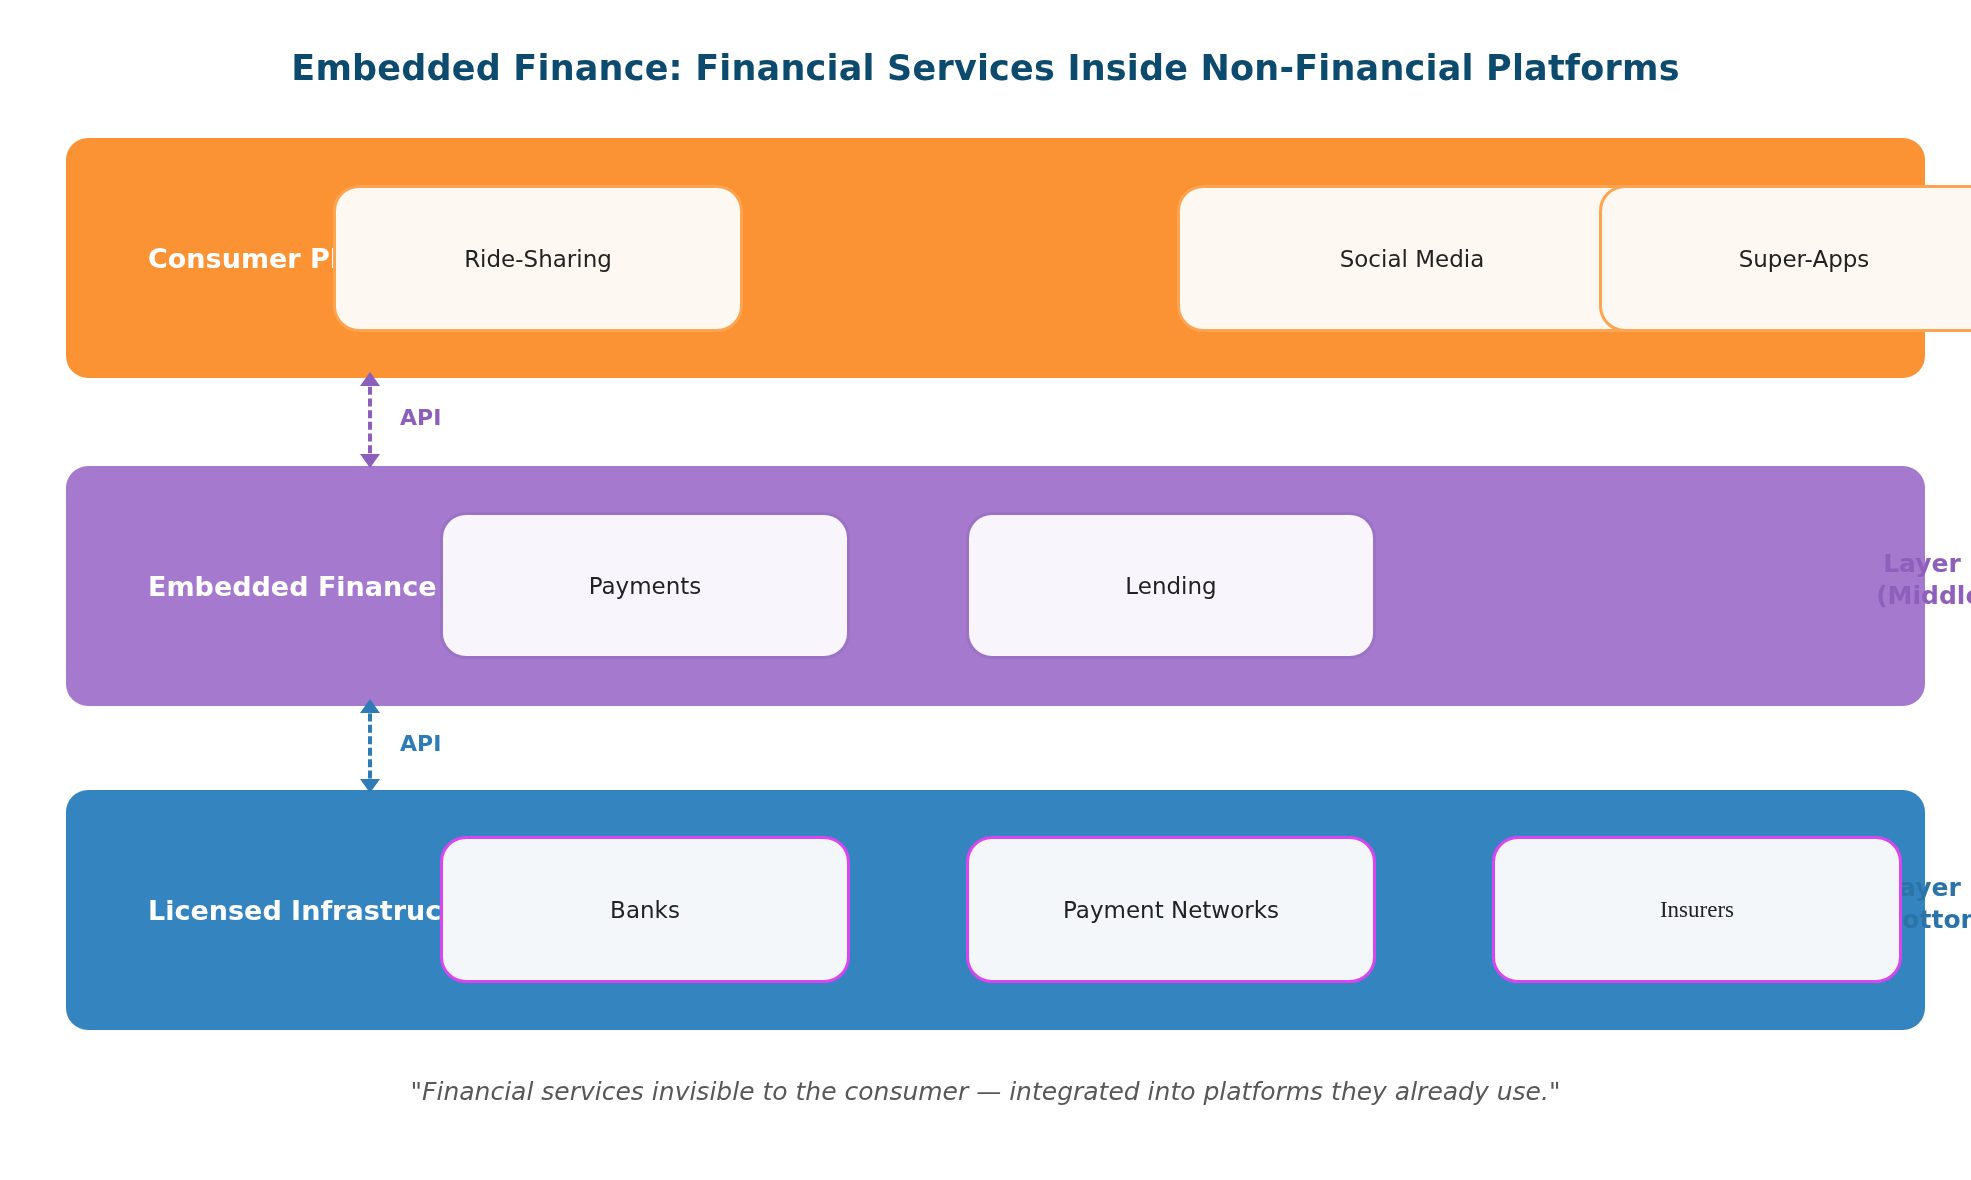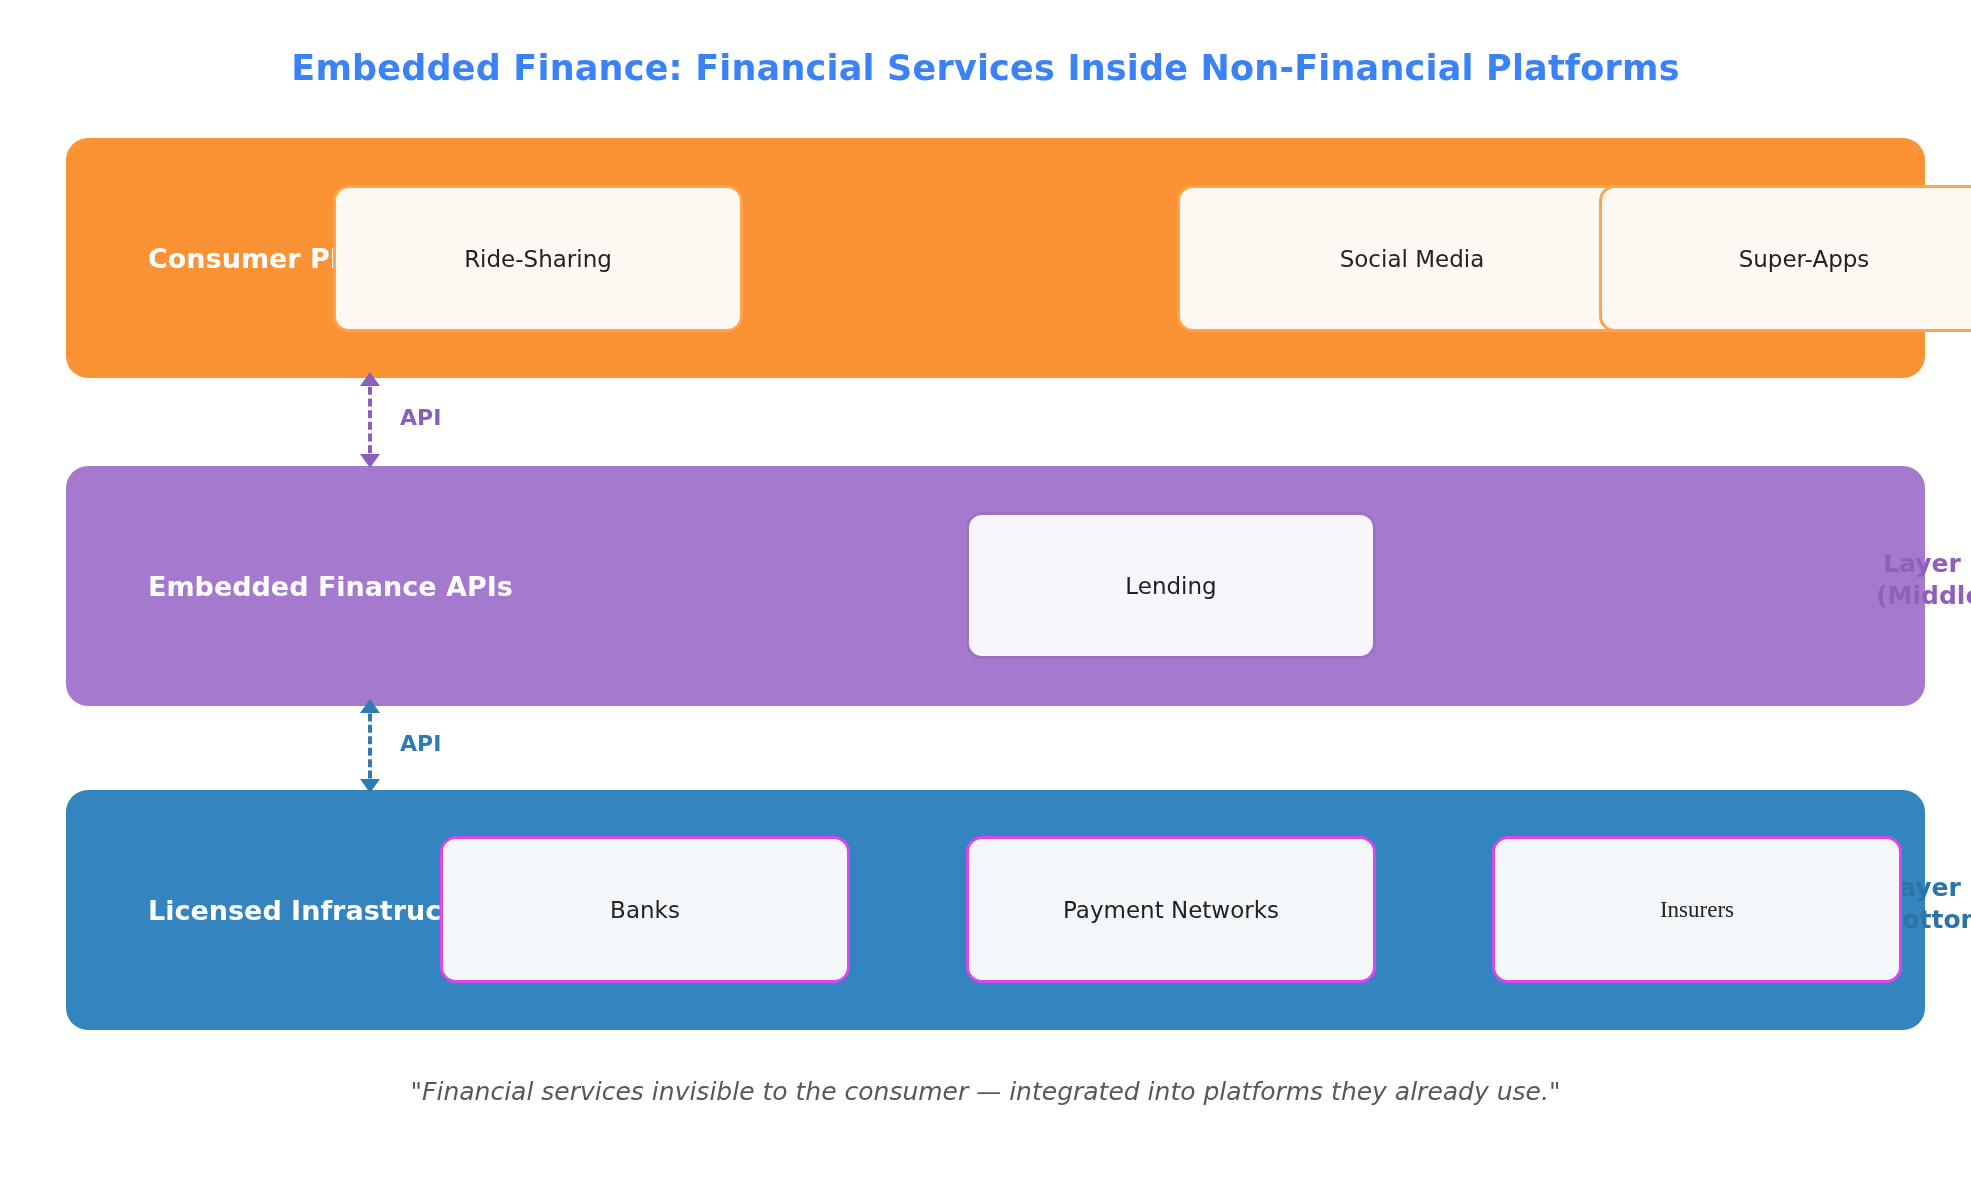--- a/index.html
+++ b/index.html
@@ -18,21 +18,21 @@
 
   
   .title {
     position: absolute;
     top: 48px;
     left: 0;
     width: 1971px;
     text-align: center;
     font-size: 35px;
     font-weight: bold;
-    color: #3b82f6;
+    color: #0c4a6e;
     letter-spacing: 0.2px;
   }
 
   
   .band {
     position: absolute;
     border-radius: 22px;
     box-sizing: border-box;
   }
   .band-top    { left: 66px; top: 138px; width: 1859px; height: 240px; background: #FB9234; }
@@ -63,21 +63,21 @@
     white-space: pre-line;
     z-index: 1;
   }
   .layer-tag-3 { left: 1840px; top: 222px; color: #FDE6D0; }
   .layer-tag-2 { left: 1840px; top: 548px; color: #8E5FBB; }
   .layer-tag-1 { left: 1840px; top: 872px; color: #2C73A8; }
 
   
   .card {
     position: absolute;
-    border-radius: 16px;
+    border-radius: 26px;
     box-sizing: border-box;
     display: flex;
     align-items: center;
     justify-content: center;
     font-size: 23px;
     color: #222222;
     z-index: 5;
     text-align: center;
   }
   .card-top {
@@ -175,20 +175,23 @@
     <div class="arrow-head head-up"></div>
     <div class="arrow-head head-down"></div>
     <div class="api-label">API</div>
   </div>
 
   <div class="band band-middle"></div>
   <div class="band-title" style="left:148px; top:586px; transform:translateY(-50%);">Embedded Finance APIs</div>
   <div class="layer-tag layer-tag-2">Layer 2
 (Middle)</div>
 
+  <div class="card card-mid" style="left:440px; width:410px;">
+    <span>Payments</span>
+  </div>
   <div class="card card-mid" style="left:966px; width:410px;">
     <span>Lending</span>
   </div>
 
   <div class="connector conn-lower">
     <div class="conn-line"></div>
     <div class="arrow-head head-up"></div>
     <div class="arrow-head head-down"></div>
     <div class="api-label">API</div>
   </div>

